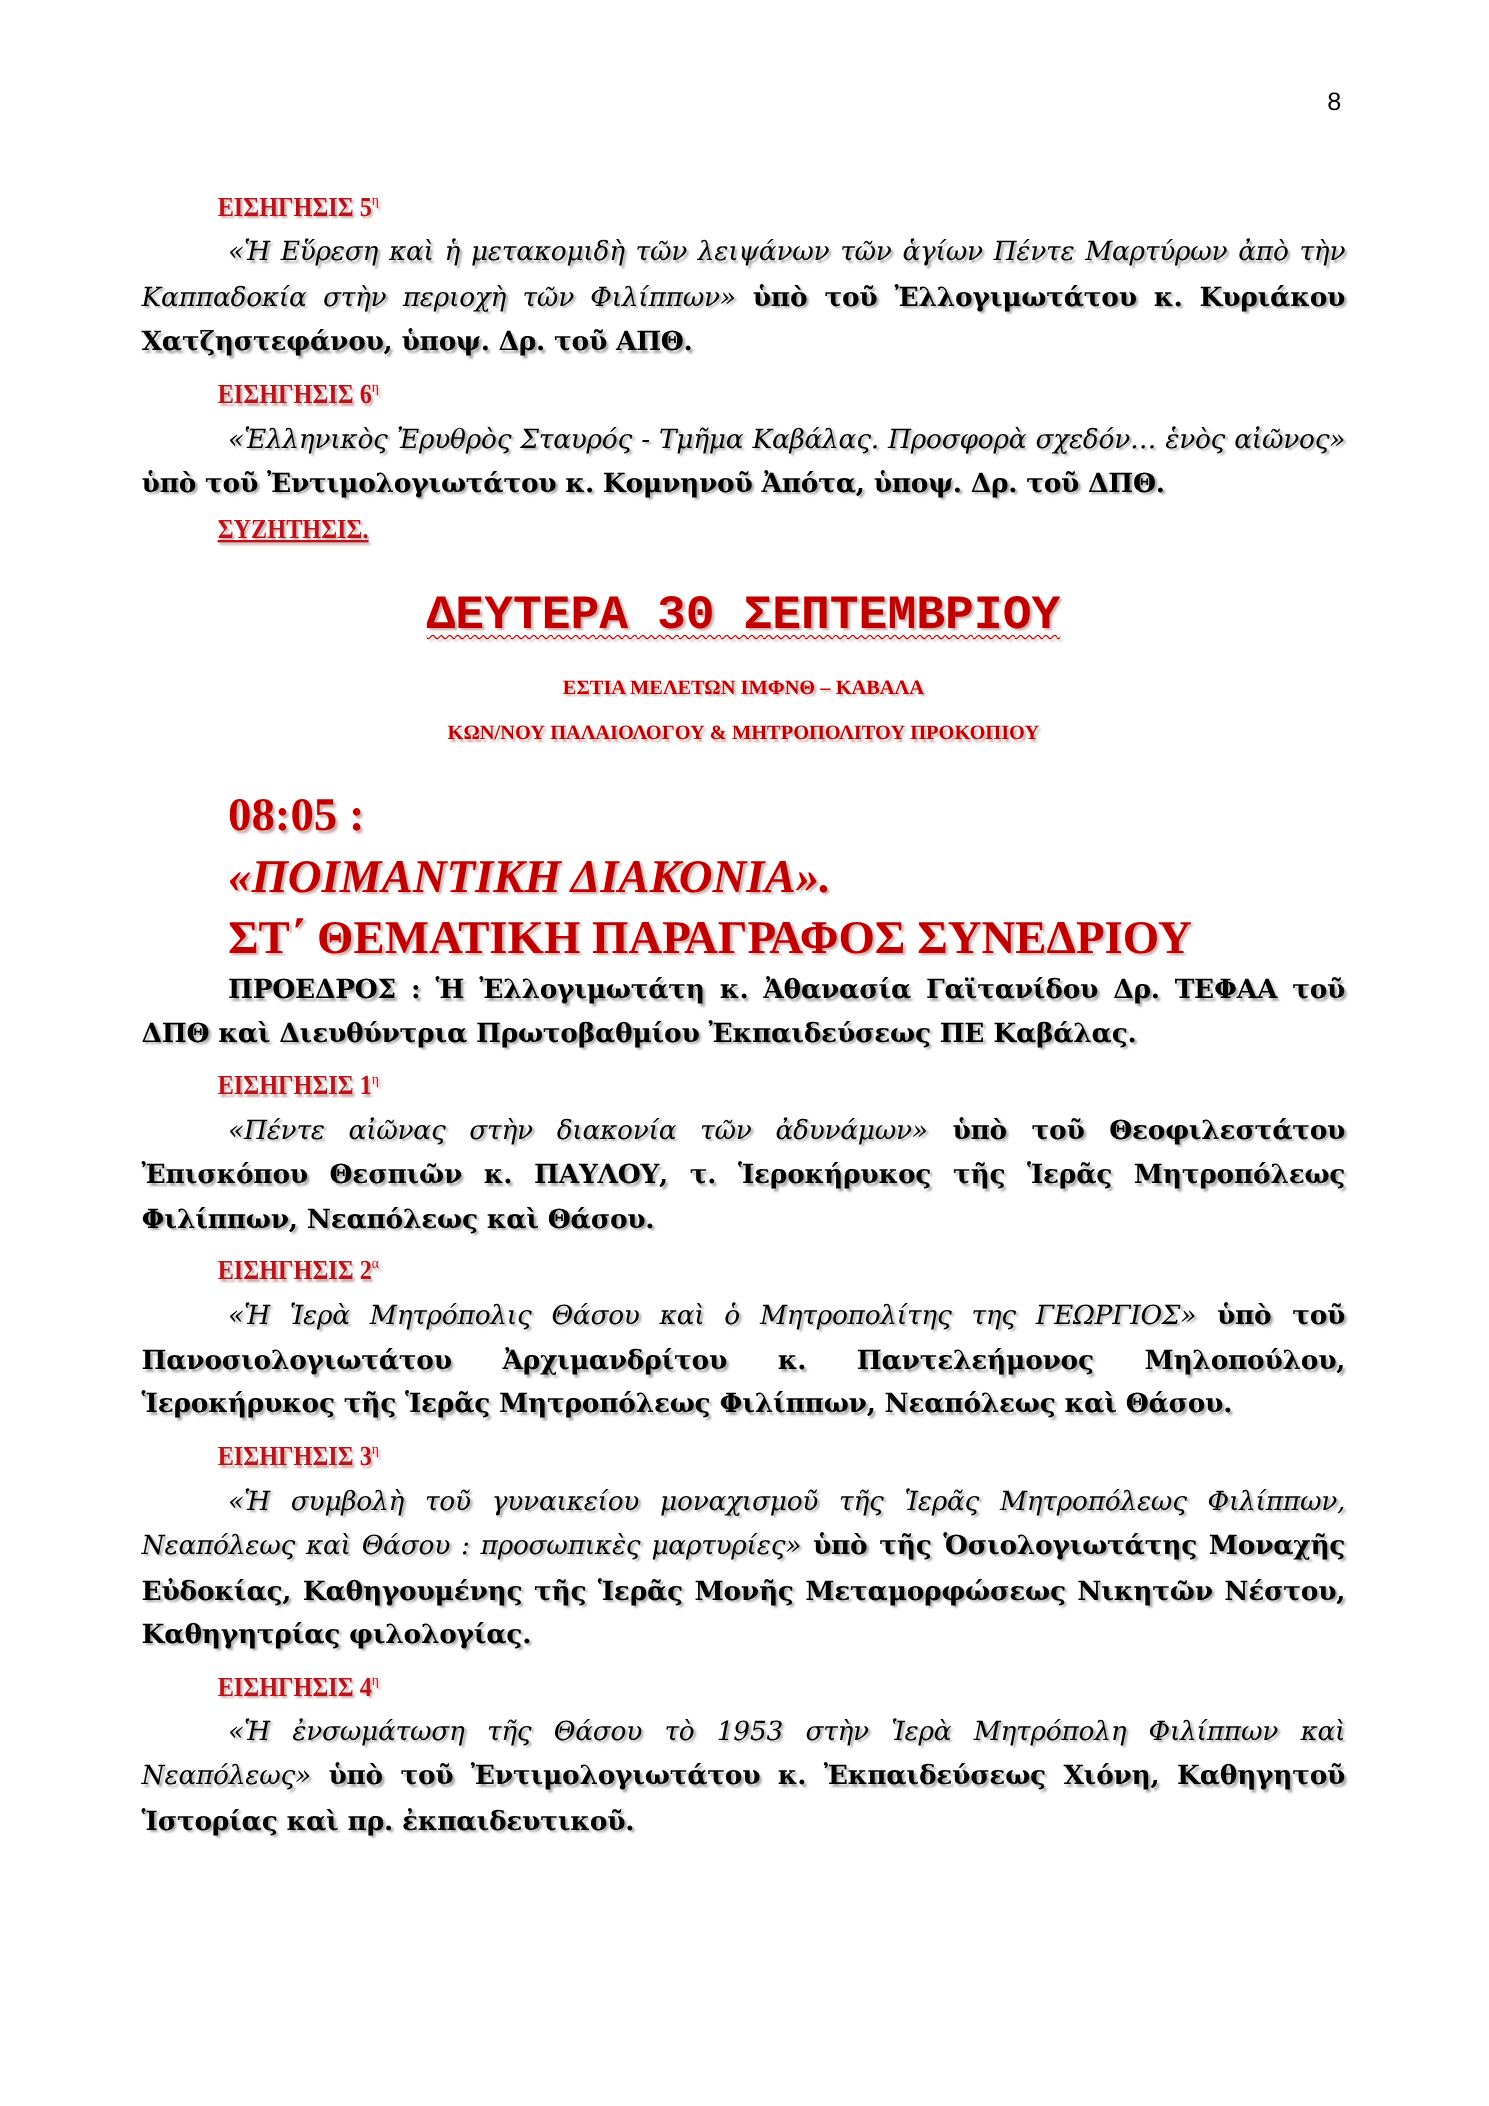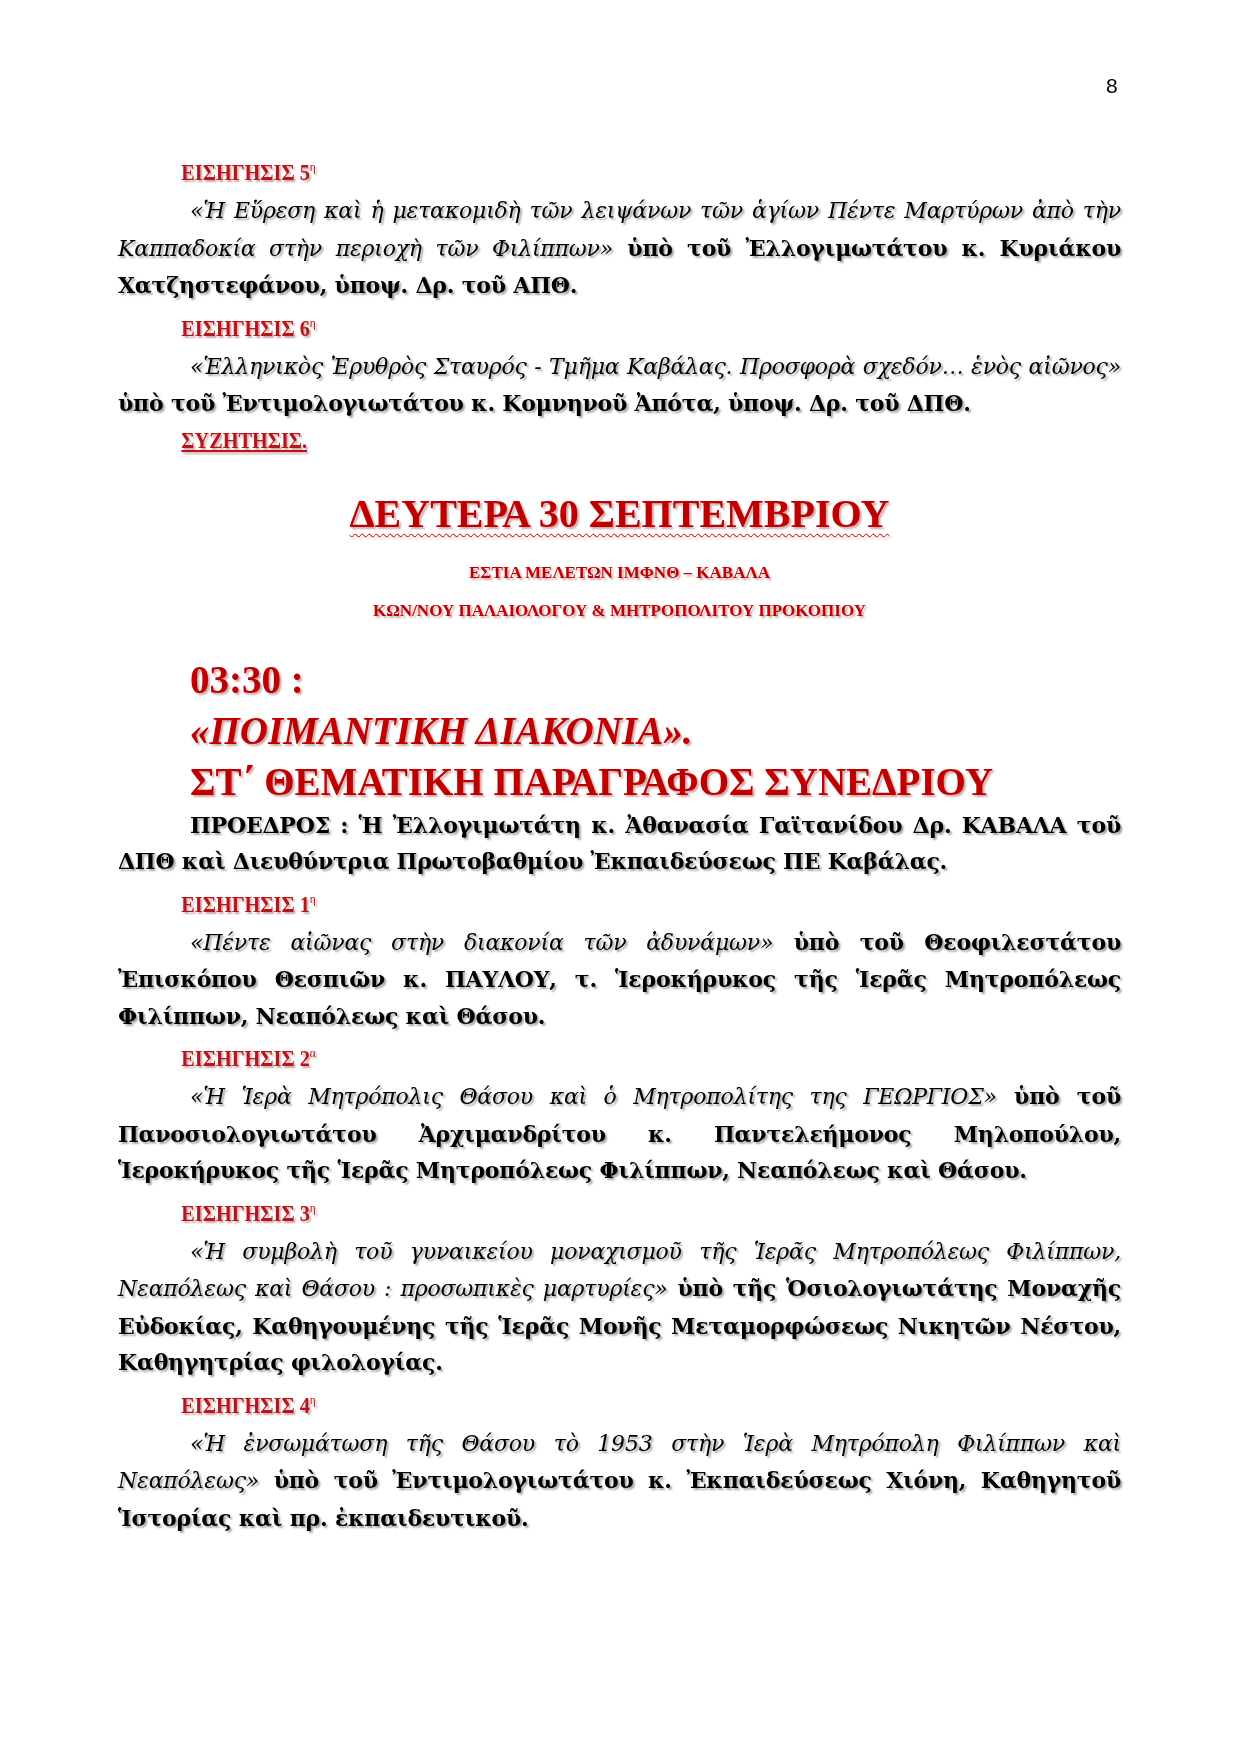--- a/index.html
+++ b/index.html
@@ -20,21 +20,21 @@
     font-size: 23px; line-height: 38px; padding-left: 72px; transform: scaleX(0.88); transform-origin: left;
     white-space: nowrap;
   }
   .label sup { font-size: 13px; vertical-align: 9px; font-weight: normal; }
   .para {
     font-family: "DejaVu Serif", serif; font-weight: bold; font-size: 22px; line-height: 36.5px;
     text-align: justify; text-indent: 72px; letter-spacing: -0.2px; margin: 0;
   }
   .para i { font-family: "DejaVu Serif", serif; font-style: italic; font-weight: normal; }
   .day-title {
-    font-family: Liberation Serif, serif; font-weight: bold; color: #C00000;
+    font-family: Liberation Mono, monospace; font-weight: bold; color: #C00000;
     font-size: 40px; text-align: center; margin-top: 26px; line-height: 56px;
     text-decoration: underline; text-decoration-style: wavy; text-decoration-color: #C00000;
     text-decoration-thickness: 1px; text-underline-offset: 6px;
   }
   .venue {
     font-family: "Liberation Serif", serif; font-weight: bold; color: #C00000;
     font-size: 17px; text-align: center; line-height: 38px;
   }
   .venue.first { margin-top: 12px; }
   .session {
@@ -61,25 +61,25 @@
       <div class="label rshadow"><span>ΕΙΣΗΓΗΣΙΣ 6</span><sup>η</sup></div>
       <p class="para shadow"><i>«Ἑλληνικὸς Ἐρυθρὸς Σταυρός - Τμῆμα Καβάλας. Προσφορὰ σχεδόν… ἑνὸς αἰῶνος»</i><span> ὑπὸ τοῦ Ἐντιμολογιωτάτου κ. Κομνηνοῦ Ἀπότα, ὑποψ. Δρ. τοῦ ΔΠΘ.</span></p>
     </div>
 
     <div class="label rshadow"><span style="text-decoration: underline;">ΣΥΖΗΤΗΣΙΣ.</span></div>
 
     <div class="day-title rshadow">ΔΕΥΤΕΡΑ 30 ΣΕΠΤΕΜΒΡΙΟΥ</div>
     <div class="venue first rshadow">ΕΣΤΙΑ ΜΕΛΕΤΩΝ ΙΜΦΝΘ – ΚΑΒΑΛΑ</div>
     <div class="venue rshadow">ΚΩΝ/ΝΟΥ ΠΑΛΑΙΟΛΟΓΟΥ &amp; ΜΗΤΡΟΠΟΛΙΤΟΥ ΠΡΟΚΟΠΙΟΥ</div>
 
-    <div class="session time rshadow">03:30 :</div>
+    <div class="session time rshadow">08:05 :</div>
     <div class="session theme rshadow">«ΠΟΙΜΑΝΤΙΚΗ ΔΙΑΚΟΝΙΑ».</div>
     <div class="session rshadow">ΣΤ΄ ΘΕΜΑΤΙΚΗ ΠΑΡΑΓΡΑΦΟΣ ΣΥΝΕΔΡΙΟΥ</div>
 
-    <p class="para shadow">ΠΡΟΕΔΡΟΣ : Ἡ Ἐλλογιμωτάτη κ. Ἀθανασία Γαϊτανίδου Δρ. ΚΑΒΑΛΑ τοῦ ΔΠΘ καὶ Διευθύντρια Πρωτοβαθμίου Ἐκπαιδεύσεως ΠΕ Καβάλας.</p>
+    <p class="para shadow">ΠΡΟΕΔΡΟΣ : Ἡ Ἐλλογιμωτάτη κ. Ἀθανασία Γαϊτανίδου Δρ. ΤΕΦΑΑ τοῦ ΔΠΘ καὶ Διευθύντρια Πρωτοβαθμίου Ἐκπαιδεύσεως ΠΕ Καβάλας.</p>
 
     <div>
       <div class="label rshadow"><span>ΕΙΣΗΓΗΣΙΣ 1</span><sup>η</sup></div>
       <p class="para shadow"><i>«Πέντε αἰῶνας στὴν διακονία τῶν ἀδυνάμων»</i><span> ὑπὸ τοῦ Θεοφιλεστάτου Ἐπισκόπου Θεσπιῶν κ. ΠΑΥΛΟΥ, τ. Ἱεροκήρυκος τῆς Ἱερᾶς Μητροπόλεως Φιλίππων, Νεαπόλεως καὶ Θάσου.</span></p>
     </div>
 
     <div>
       <div class="label rshadow"><span>ΕΙΣΗΓΗΣΙΣ 2</span><sup>α</sup></div>
       <p class="para shadow"><i>«Ἡ Ἱερὰ Μητρόπολις Θάσου καὶ ὁ Μητροπολίτης της ΓΕΩΡΓΙΟΣ»</i><span> ὑπὸ τοῦ Πανοσιολογιωτάτου Ἀρχιμανδρίτου κ. Παντελεήμονος Μηλοπούλου, Ἱεροκήρυκος τῆς Ἱερᾶς Μητροπόλεως Φιλίππων, Νεαπόλεως καὶ Θάσου.</span></p>
     </div>

